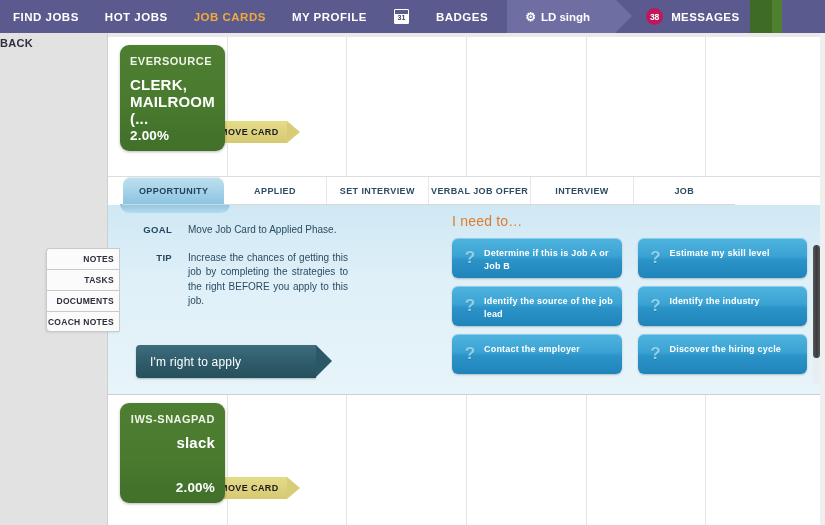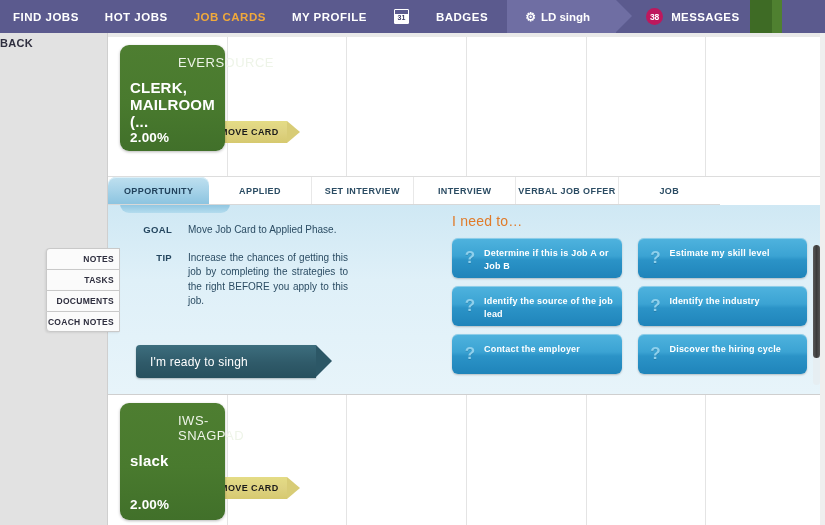--- a/index.html
+++ b/index.html
@@ -174,25 +174,24 @@
     width: 105px;
     border-radius: 9px;
     background: linear-gradient(180deg, #4e7e31 0%, #497a2e 55%, #41702a 100%);
     box-shadow: 0 1px 3px rgba(0,0,0,.28);
     color: #ffffff;
     padding: 10px 10px 8px 10px;
     display: flex; flex-direction: column;
     z-index: 8;
   }
   .jc-company {
-    font-size: 13px; font-weight: normal;
+    font-size: 11px; font-weight: bold;
     letter-spacing: .5px;
     margin-bottom: 9px;
     color: #eef4e8;
-    margin-left: 48px;
   }
   .jc-title {
     font-size: 15px; font-weight: bold;
     line-height: 17px;
     letter-spacing: .2px;
     flex: 1;
   }
   .jc-pct {
     font-size: 13.5px; font-weight: bold;
     letter-spacing: .2px;
@@ -215,21 +214,21 @@
   .move-card::after {
     content: ""; position: absolute;
     right: -13px; top: 0;
     border-left: 13px solid #d8cc76;
     border-top: 11px solid transparent;
     border-bottom: 11px solid transparent;
   }
 
   
   .phase-bar {
-    position: absolute; left: 0; width: 612px; height: 28px;
+    position: absolute; left: 15px; width: 612px; height: 28px;
     background: #ffffff;
     border-bottom: 1px solid #d8d8d8;
     display: flex;
     z-index: 10;
   }
   .phase {
     flex: 1 1 0;
     display: flex; align-items: center; justify-content: center;
     font-size: 9px; font-weight: bold;
     letter-spacing: .4px;
@@ -462,24 +461,24 @@
     <div class="phase active">
         <span>OPPORTUNITY</span>
       </div>
     <div class="phase">
         <span>APPLIED</span>
       </div>
     <div class="phase">
         <span>SET INTERVIEW</span>
       </div>
     <div class="phase">
+        <span>VERBAL JOB OFFER</span>
+      </div>
+    <div class="phase">
         <span>INTERVIEW</span>
-      </div>
-    <div class="phase">
-        <span>VERBAL JOB OFFER</span>
       </div>
     <div class="phase">
         <span>JOB</span>
       </div>
   </div>
 
   <div class="detail" style="top:172px; height:190px;">
     <div class="detail-notch"></div>
 
     <div class="detail-left">
@@ -487,21 +486,21 @@
         <div class="gt-label">GOAL</div>
         <div class="gt-text single">Move Job Card to Applied Phase.</div>
       </div>
       <div class="gt-row">
         <div class="gt-label">TIP</div>
         <div class="gt-text">Increase the chances of getting this job by completing the strategies to the right BEFORE you apply to this job.</div>
       </div>
     </div>
 
     <div class="ready-btn">
-      <span>I'm ready to singh</span>
+      <span>I'm right to apply</span>
     </div>
 
     <div class="detail-right">
       <div class="need-title">I need to…</div>
       <div class="strat-grid">
 
         <div class="strat-col">
           <div class="strat-btn">
             <span class="q-mark">?</span>
             <span class="strat-label">Determine if this is Job A or Job B</span>
@@ -547,21 +546,21 @@
       <div class="col"></div>
       <div class="col"></div>
       <div class="col"></div>
       <div class="col"></div>
     </div>
 
     <div class="move-card" style="left:66px; top:82px;">
       <span>MOVE CARD</span>
     </div>
 
-    <div class="jobcard" style="top:8px; height:117px;">
+    <div class="jobcard" style="top:8px; height:100px;align-items:flex-end;">
       <div class="jc-company">IWS-SNAGPAD</div>
       <div class="jc-title">slack</div>
       <div class="jc-pct">2.00%</div>
     </div>
   </div>
 
 </div>
 
 <div class="page-scroll"></div>
 

